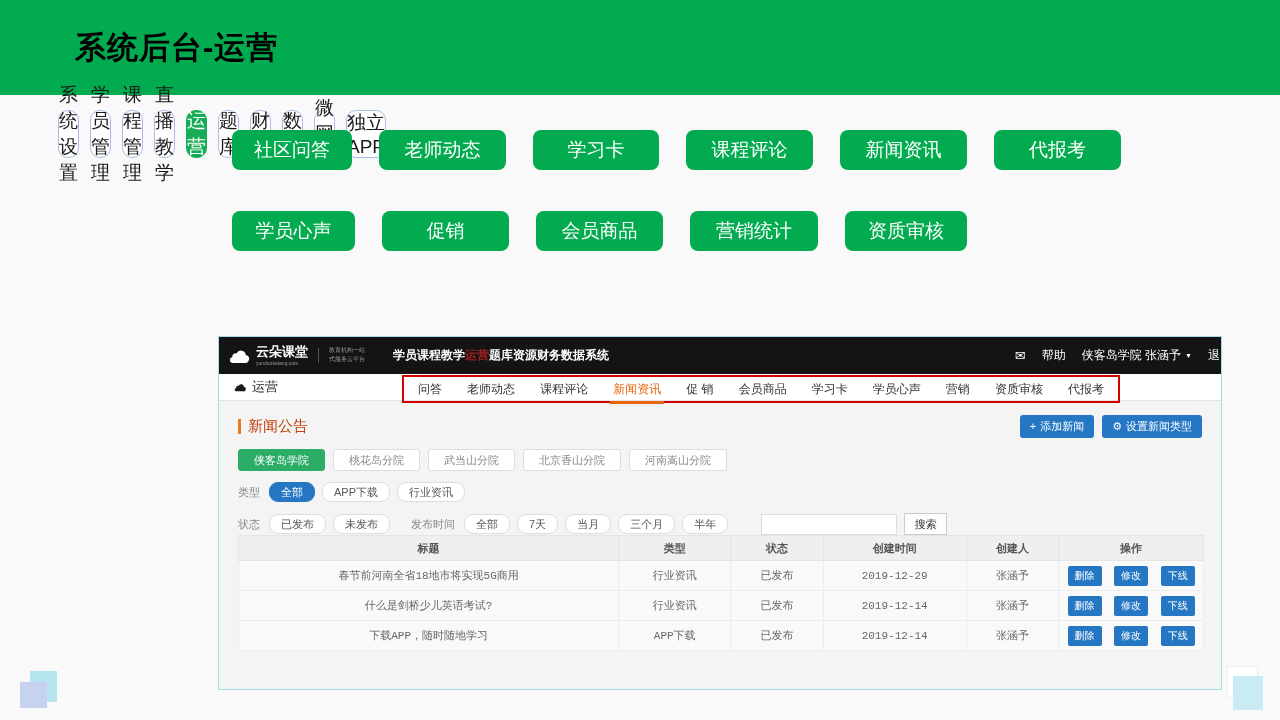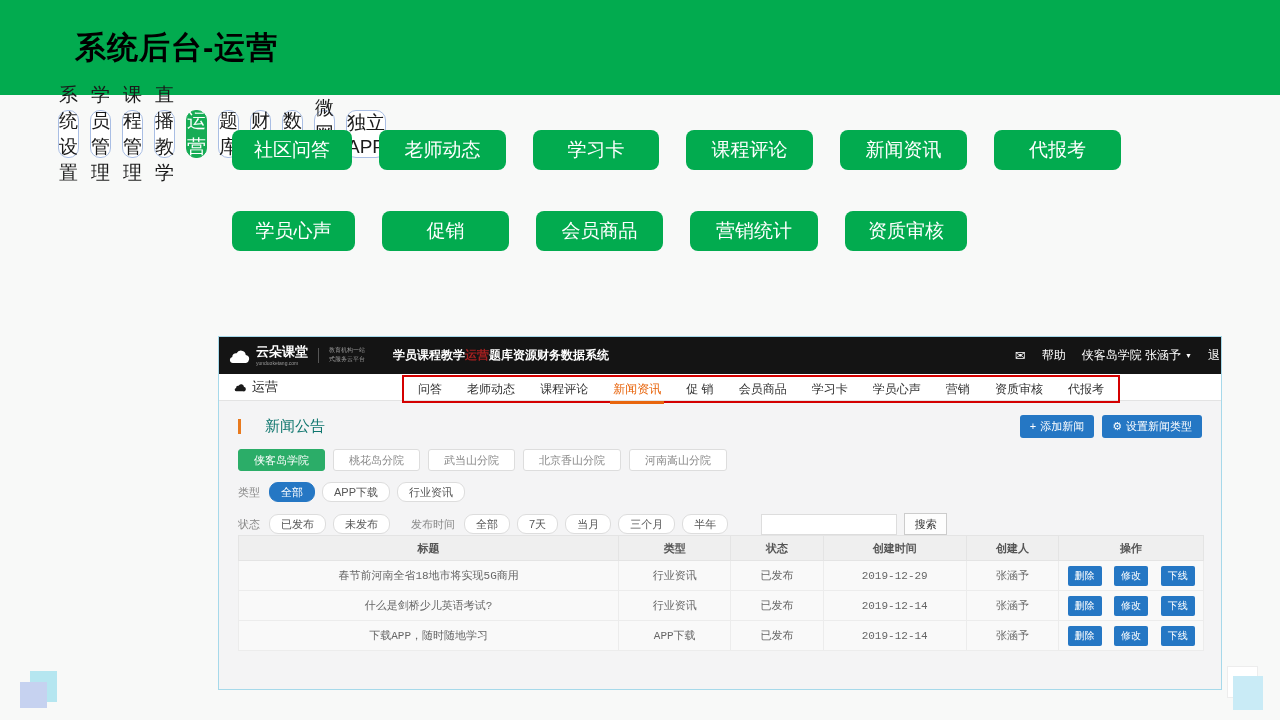--- a/index.html
+++ b/index.html
@@ -90,21 +90,21 @@
   .subnav-item { font-size:12px; color:#333; cursor:pointer; position:relative; }
   .subnav-item.active { color:#e8650d; }
   .subnav-item.active::after {
     content:""; position:absolute; left:50%; transform:translateX(-50%);
     bottom:-6px; width:54px; height:3px; background:#e8650d;
   }
 
   
   .content { padding:0 19px; }
   .section-head { margin-top:14px; display:flex; align-items:center; }
-  .sec-title { display:flex; align-items:center; gap:24px; font-size:15px; color:#0f766e; }
+  .sec-title { display:flex; align-items:center; gap:7px; font-size:15px; color:#c2410c; }
   .sec-bar { width:3px; height:15px; background:#e87a1e; }
   .head-actions { margin-left:auto; display:flex; gap:8px; }
   .blue-btn {
     height:23px; background:#2577c4; border:none; border-radius:3px;
     color:#fff; font-size:11px; padding:0 10px; font-family:inherit;
     display:flex; align-items:center; gap:4px; cursor:pointer;
   }
   .blue-btn .bicon { font-size:11px; line-height:1; }
 
   .campus-row { margin-top:11px; display:flex; gap:8px; }

